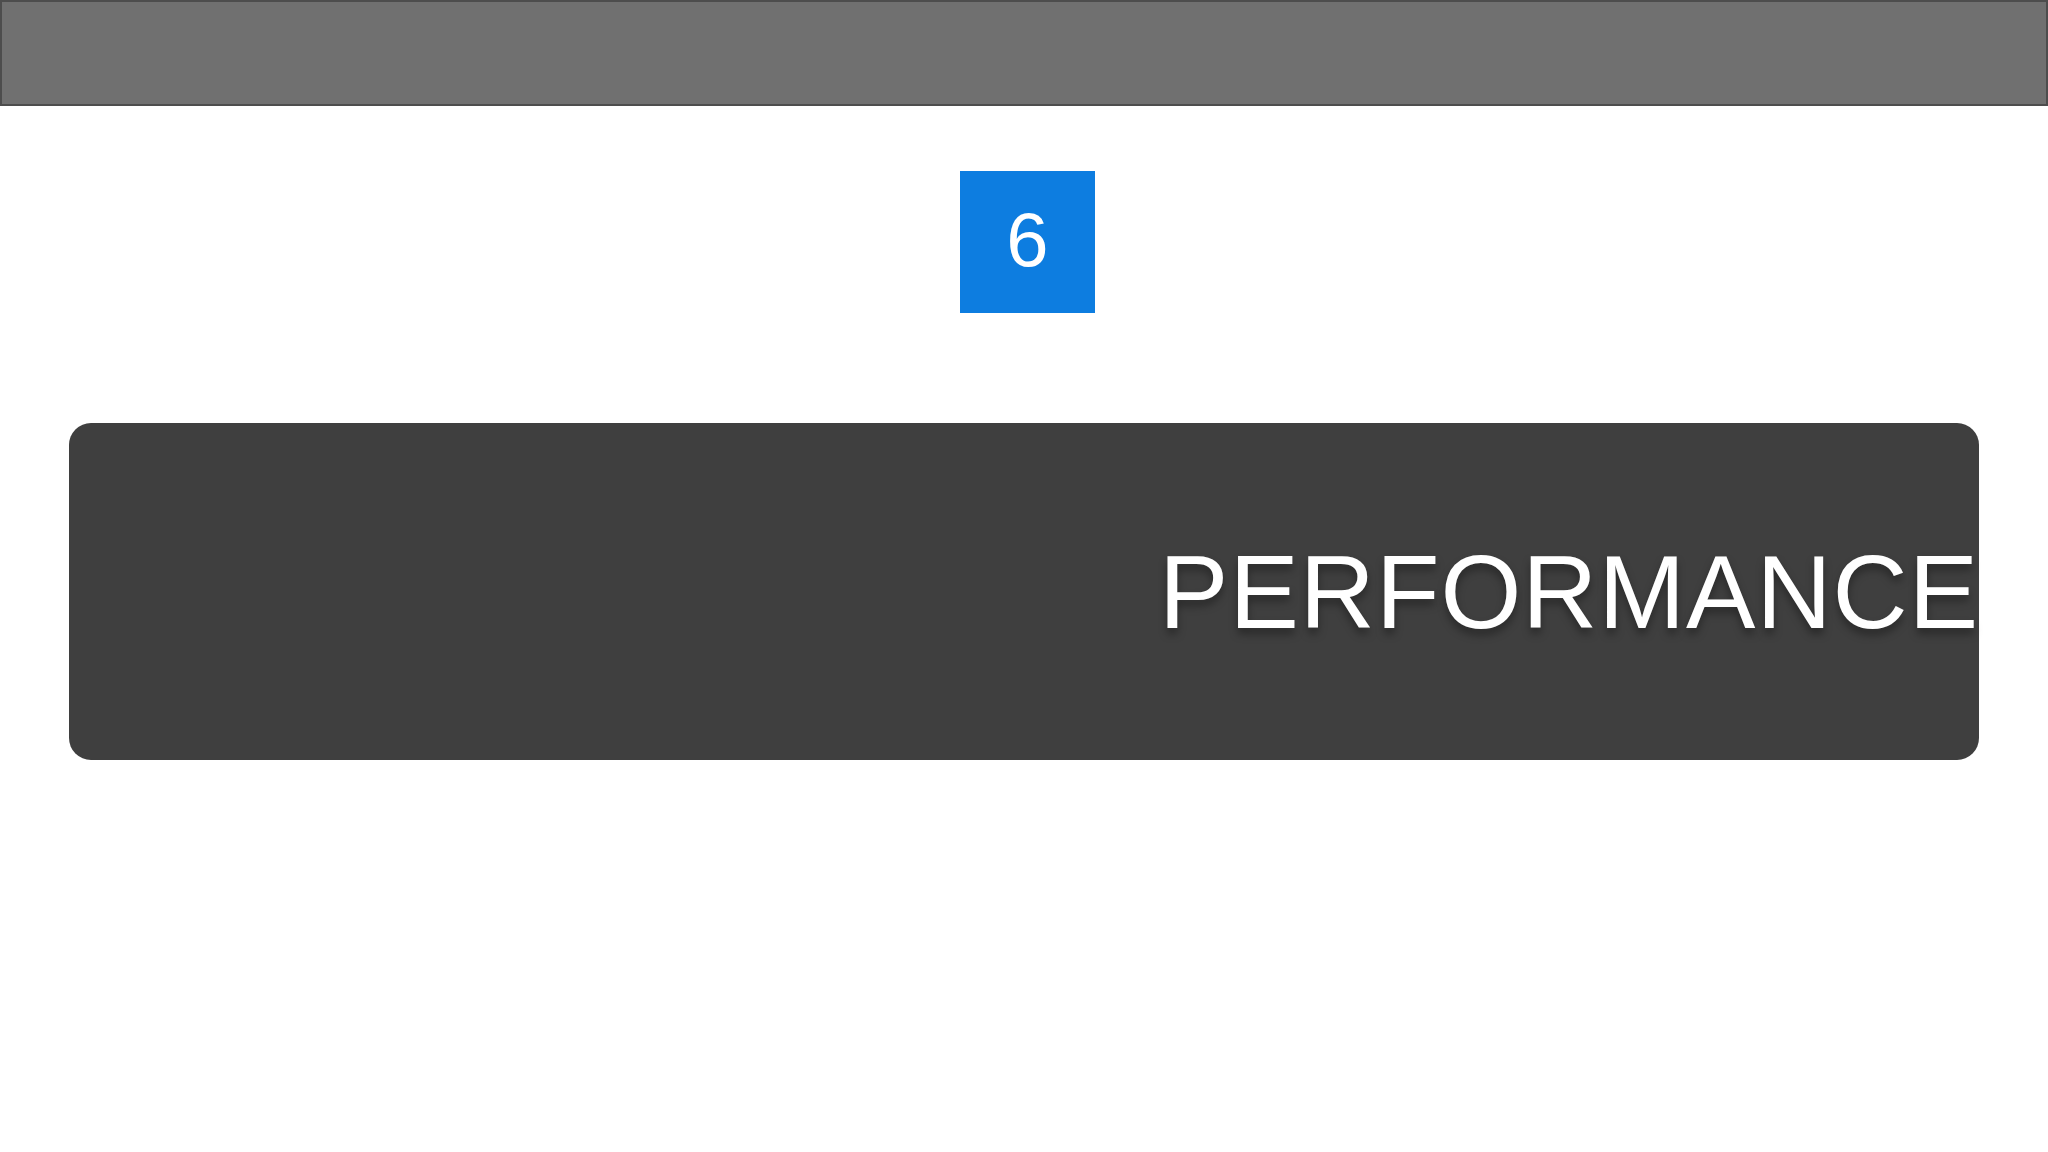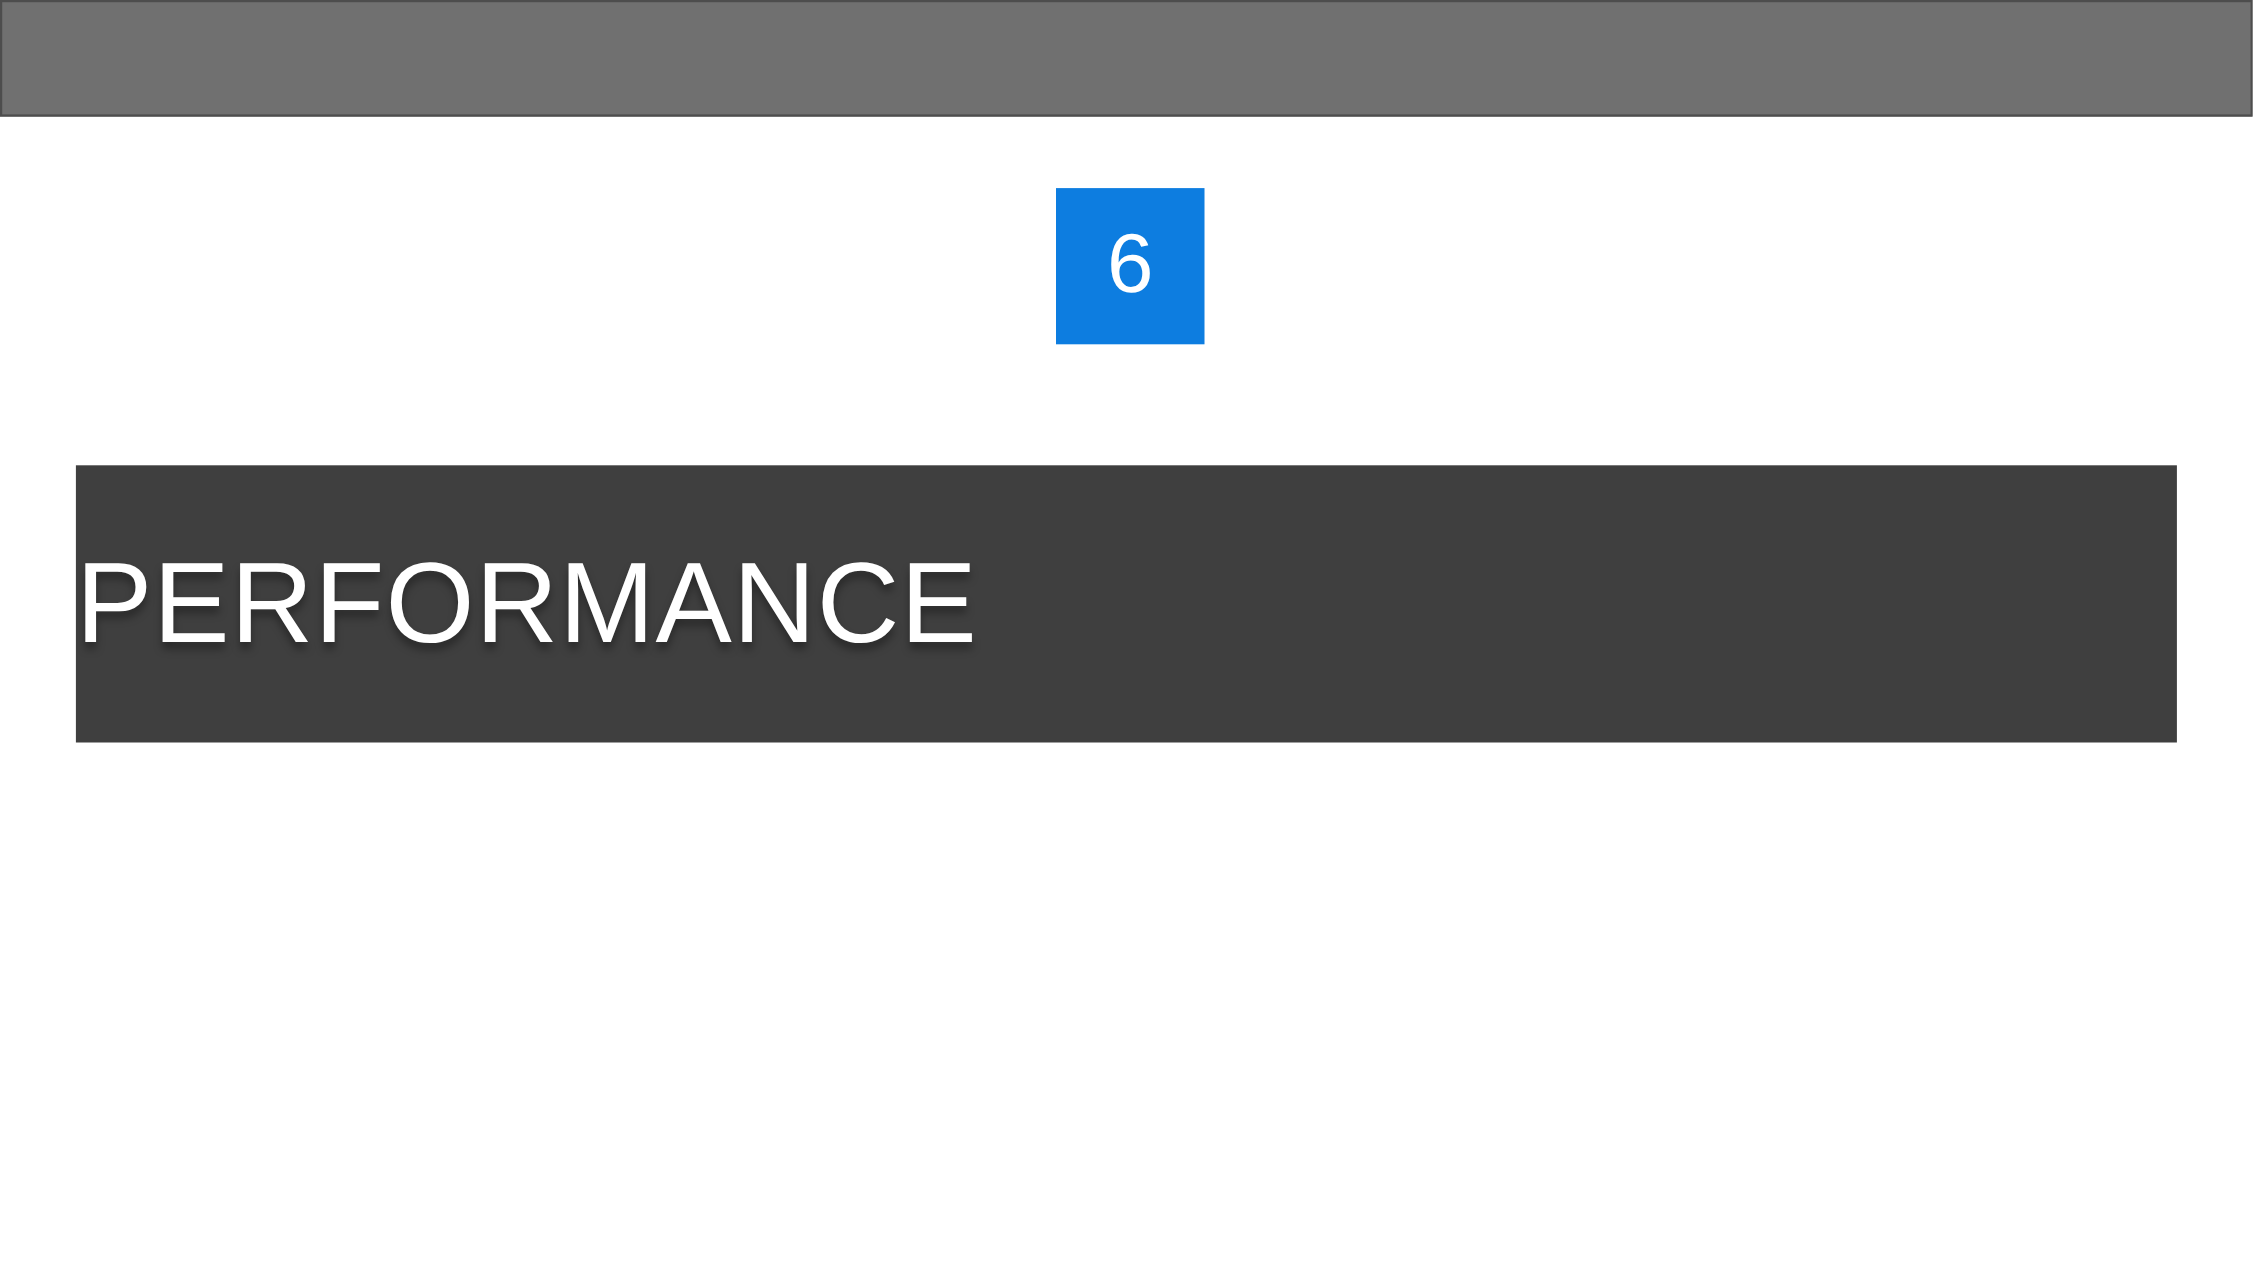--- a/index.html
+++ b/index.html
@@ -41,25 +41,26 @@
     font-size: 76px;
     font-weight: 300;
     line-height: 1;
     transform: translateY(-2px);
   }
   .title-banner {
     position: absolute;
     left: 69px;
     top: 423px;
     width: 1910px;
-    height: 252px;
+    height: 337px;
     background: var(--title-banner-bg, #3f3f3f);
     display: flex;
     align-items: center;
-    justify-content: flex-start;
+    justify-content: flex-end;
+    border-radius: 22px;
   }
   .title-text {
     color: var(--title-text, #ffffff);
     font-size: 104px;
     font-weight: 400;
     letter-spacing: 1px;
     line-height: 1;
     text-shadow: 0 6px 8px rgba(0, 0, 0, 0.35);
     white-space: nowrap;
   }

